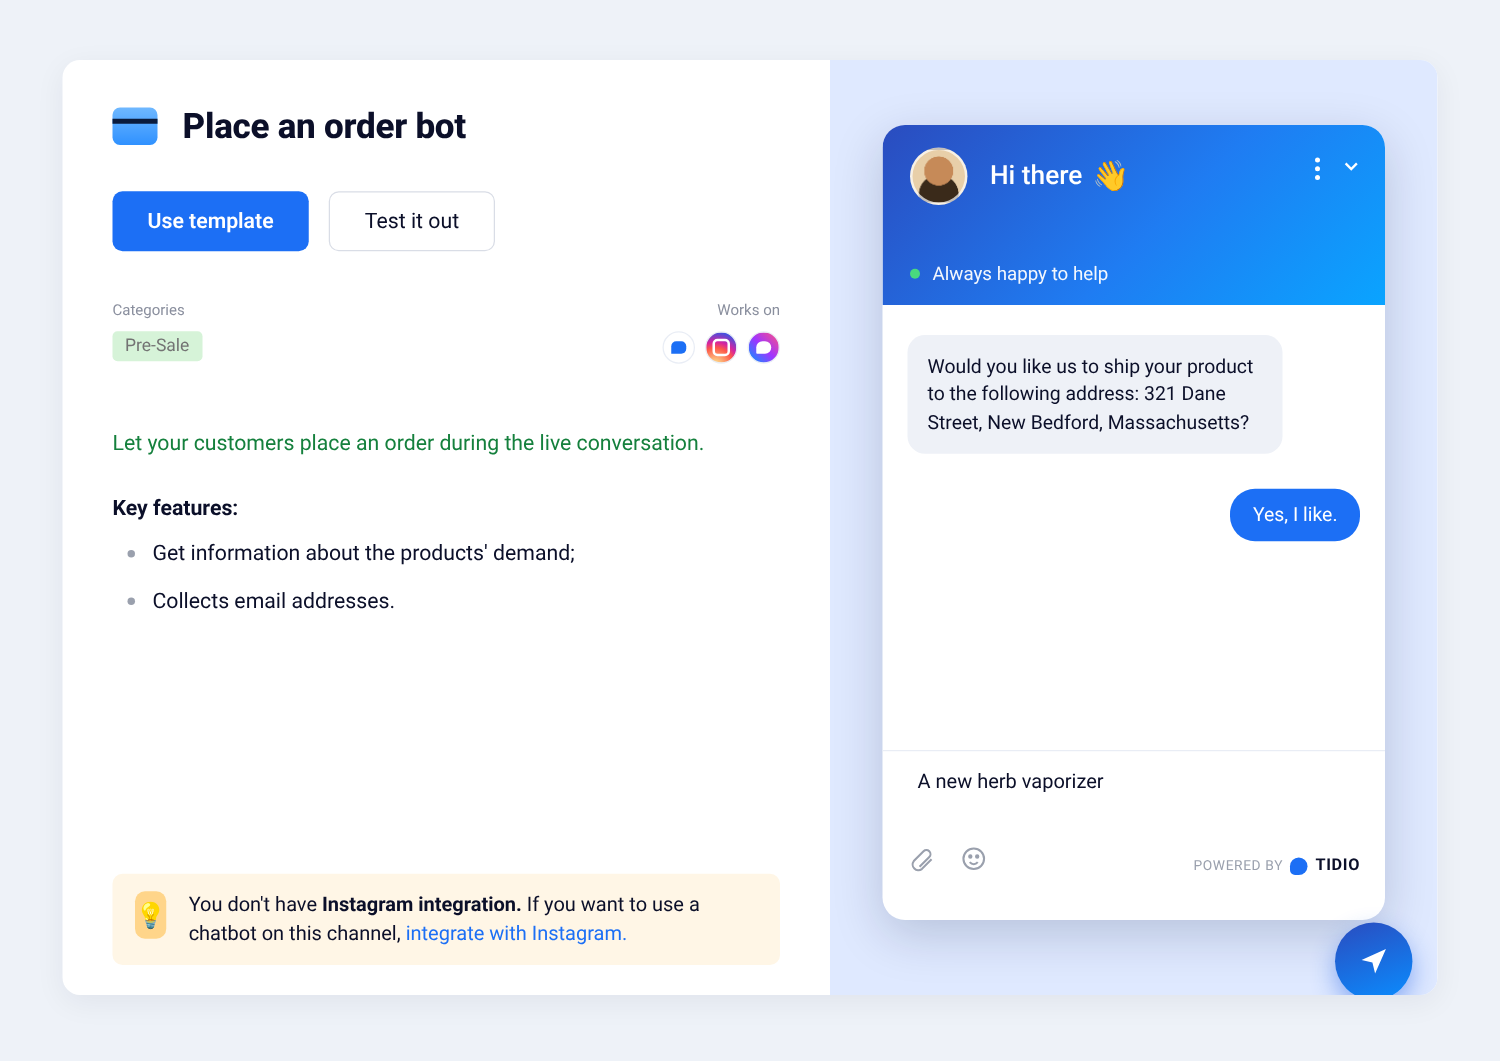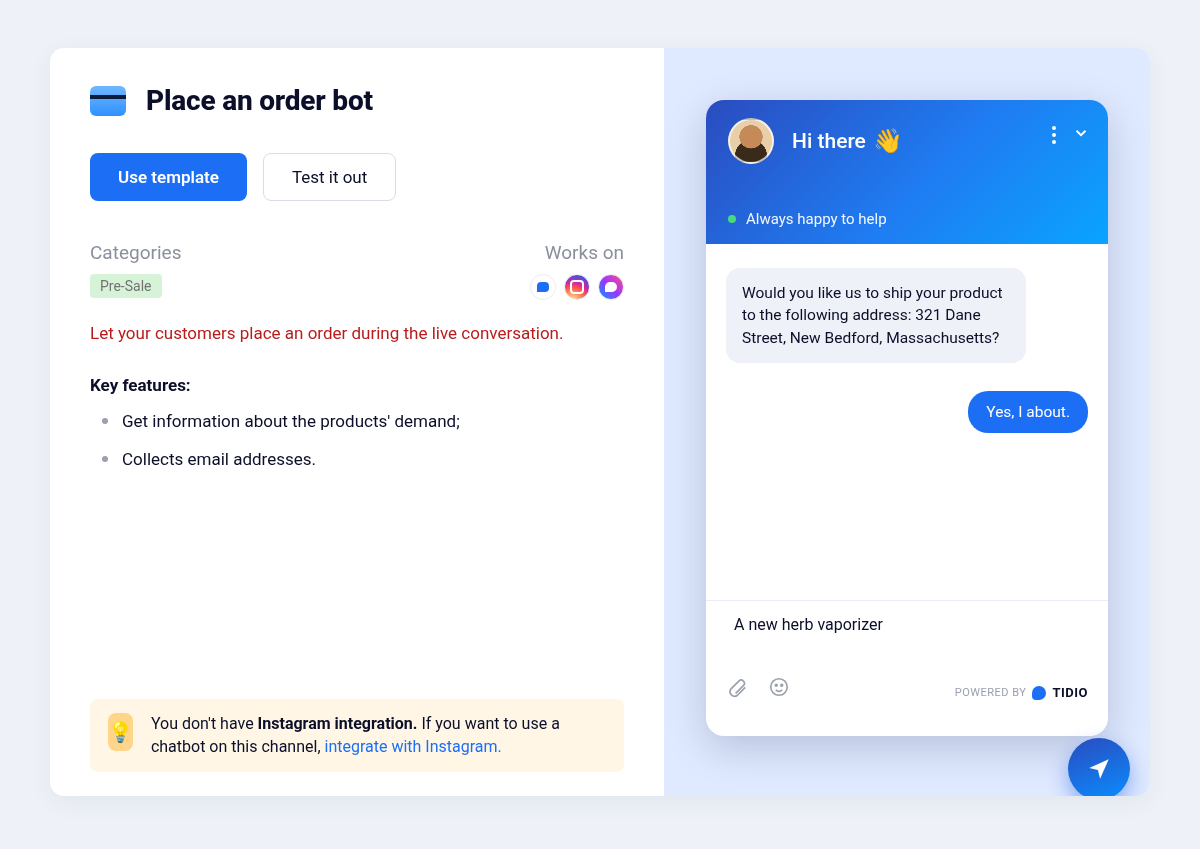--- a/index.html
+++ b/index.html
@@ -57,21 +57,21 @@
 .btn {
   height: 48px; padding: 0 28px; border-radius: 8px; font-size: 17px;
   display: inline-flex; align-items: center; justify-content: center;
   cursor: pointer; user-select: none; white-space: nowrap;
 }
 .btn-primary { background: #1c6ff5; color: #fff; font-weight: 600; }
 .btn-secondary { background: #fff; color: #0b0f29; border: 1px solid #d9dde6; }
 
 
 .meta { display: flex; justify-content: space-between; align-items: flex-start; margin-top: 40px; }
-.meta-label { font-size: 19px; color: #8a8f9e; }
+.meta-label { font-size: 12px; color: #8a8f9e; }
 .tag {
   display: inline-block; margin-top: 10px; background: #d6f3d8; color: #737373;
   padding: 4px 10px; border-radius: 4px; font-size: 14px;
 }
 .channels { display: flex; gap: 8px; margin-top: 10px; }
 .chan {
   width: 26px; height: 26px; border-radius: 50%; background: #fff;
   border: 1px solid #e9edf5; display: flex; align-items: center; justify-content: center;
   font-size: 14px;
 }
@@ -85,21 +85,21 @@
   content: ""; width: 10px; height: 10px; border: 2px solid #fff; border-radius: 4px;
 }
 .chan.messenger {
   background: linear-gradient(45deg, #0099ff, #a034ff, #ff5280);
 }
 .chan.messenger::before {
   content: ""; width: 12px; height: 10px; background: #fff; border-radius: 6px 6px 6px 1px;
 }
 
 
-.desc { margin-top: 21px; font-size: 17px; color: #b91c1c; line-height: 1.5; }
+.desc { margin-top: 52px; font-size: 17px; color: #15803d; line-height: 1.5; }
 .features-title { margin-top: 28px; font-size: 17px; font-weight: 700; }
 .features { margin-top: 14px; padding-left: 4px; }
 .features li {
   list-style: none; position: relative; padding-left: 28px; margin-bottom: 14px;
   font-size: 17px; line-height: 1.45; color: #0b0f29;
 }
 .features li::before {
   content: ""; position: absolute; left: 8px; top: 9px; width: 6px; height: 6px;
   background: #9aa0ad; border-radius: 50%;
 }
@@ -255,21 +255,21 @@
         </div>
         <div class="chat-status">
           <span class="dot"></span>
           <span>Always happy to help</span>
         </div>
       </div>
 
       <div class="chat-body">
         <div class="bubble-bot">Would you like us to ship your product to the following address: 321 Dane Street, New Bedford, Massachusetts?</div>
         <div class="bubble-user-row">
-          <div class="bubble-user">Yes, I about.</div>
+          <div class="bubble-user">Yes, I like.</div>
         </div>
       </div>
 
       <div class="chat-input-area">
         <div class="chat-input">A new herb vaporizer</div>
         <div class="chat-toolbar">
           <span class="attach">
             <svg viewBox="0 0 24 24">
                 <path d="M21 12.5l-8.5 8.5a5 5 0 0 1-7-7L14 5.5a3.5 3.5 0 0 1 5 5L10.5 19"></path>
               </svg>

